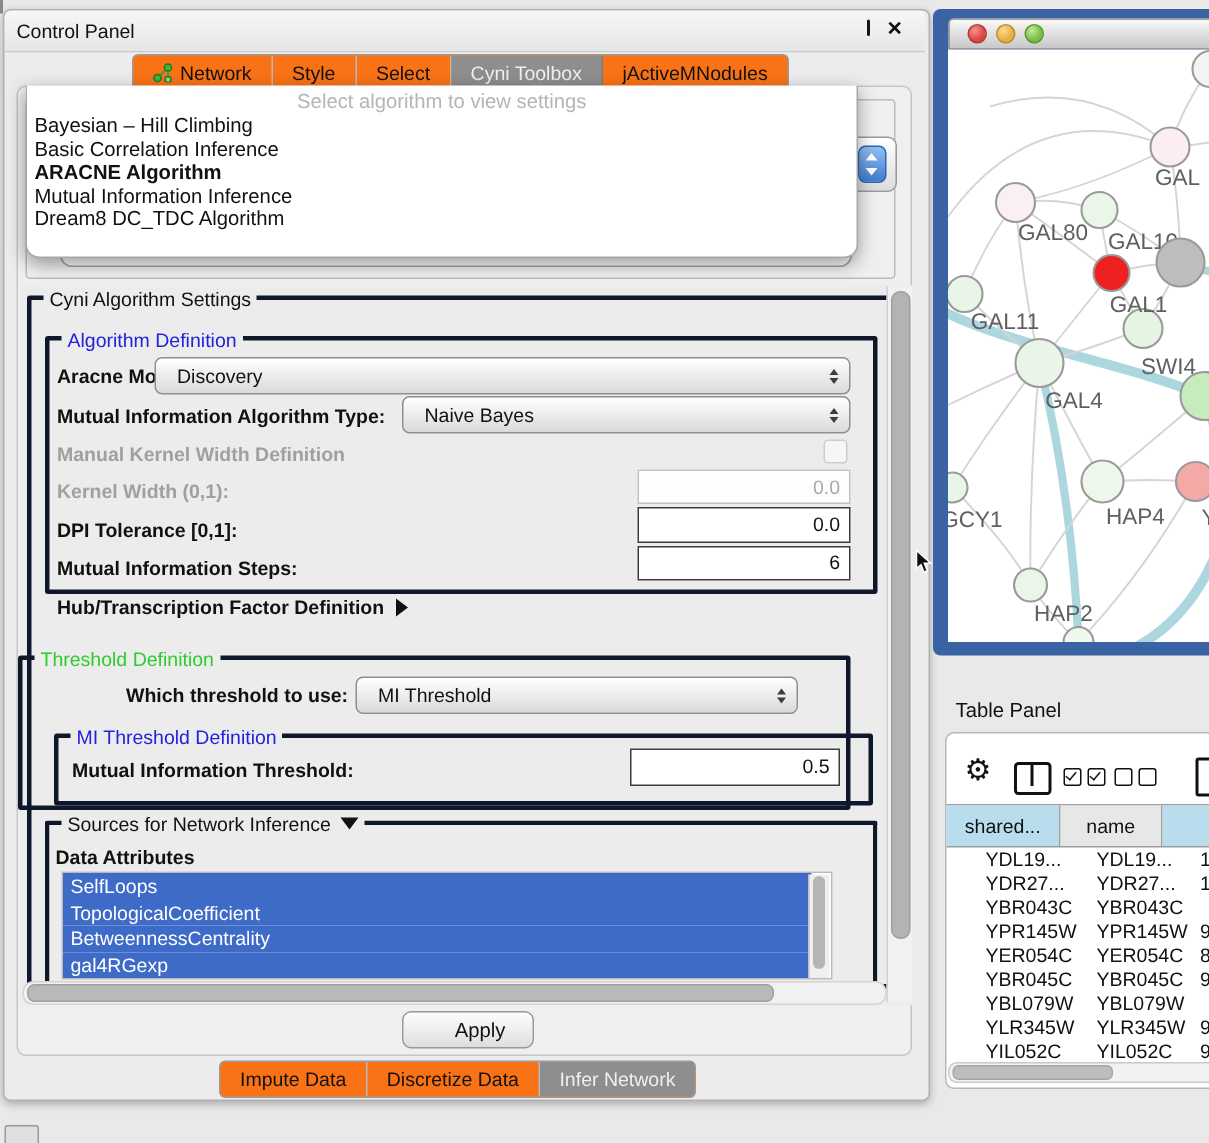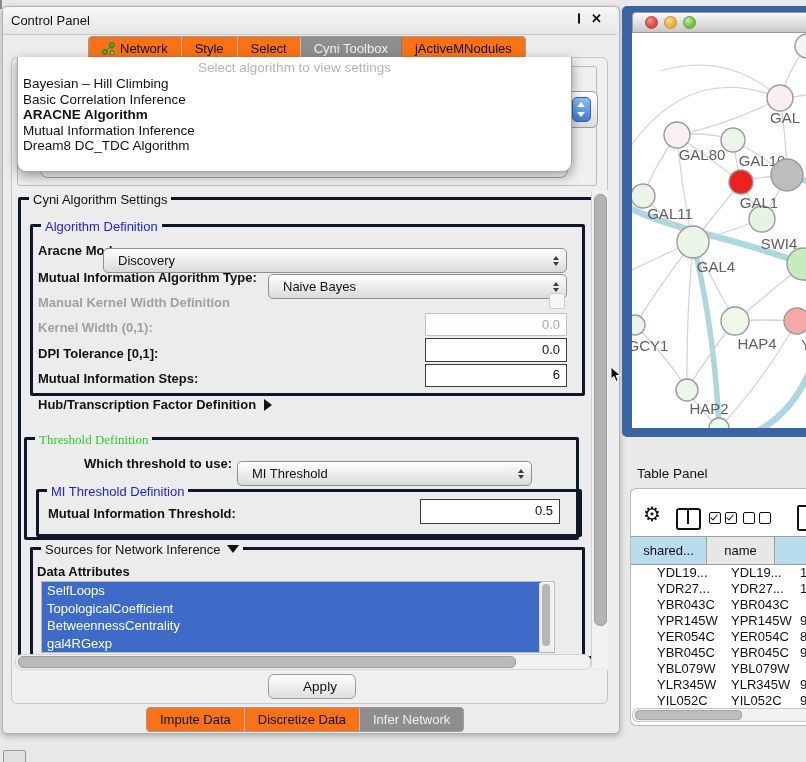--- a/index.html
+++ b/index.html
@@ -61,21 +61,21 @@
 
   .group{border:3px solid #0f172a;border-radius:2px;z-index:11;padding-left:16px;}
   .gtitle{position:absolute;top:-8px;left:8px;background:#ececec;padding:0 4px;font-size:13px;white-space:nowrap;}
   .gtitle.blue{color:#2222dd;}
   .gtitle.green{color:#2ecc2e;}
 
   .blabel{font-weight:bold;font-size:13px;white-space:nowrap;z-index:12;}
   .dlabel{font-weight:bold;font-size:13px;color:#a0a0a0;white-space:nowrap;z-index:12;}
 
   .combo{border:1px solid #8f8f8f;border-radius:5px;background:linear-gradient(#ffffff,#dadada);
-      height:25px;box-sizing:border-box;z-index:12;margin-top:10px;}
+      height:25px;box-sizing:border-box;z-index:12;}
   .combo .val{position:absolute;left:14px;top:4px;font-size:13px;}
   .spinner{position:absolute;right:7px;top:50%;transform:translateY(-50%);display:flex;flex-direction:column;gap:2px;}
   .spinner i{width:0;height:0;border-left:3.5px solid transparent;border-right:3.5px solid transparent;}
   .spinner .up{border-bottom:4.5px solid #3c3c3c;}
   .spinner .dn{border-top:4.5px solid #3c3c3c;}
 
   .field{background:#ffffff;border:1.5px solid #3c3c3c;text-align:right;padding-right:6px;
       box-sizing:border-box;font-size:13px;z-index:12;}
   .field.disabled{border:1px solid #c2c2c2;color:#a8a8a8;background:#fdfdfd;}
   .checkbox{width:14px;height:14px;border:1.5px solid #cccccc;border-radius:3px;background:#f6f6f6;z-index:12;}
@@ -235,21 +235,21 @@
 <div class="abs blabel" style="left:38px;top:346px;">DPI Tolerance [0,1]:</div>
 <div class="abs field" style="left:425px;top:338px;width:142px;height:24px;line-height:21px;">0.0</div>
 
 <div class="abs blabel" style="left:38px;top:371px;">Mutual Information Steps:</div>
 <div class="abs field" style="left:425px;top:364px;width:142px;height:23px;line-height:20px;">6</div>
 
 <div class="abs blabel" style="left:38px;top:397px;z-index:12;">
   <span>Hub/Transcription Factor Definition</span><span class="tri-right"></span>
 </div>
 
-<div class="abs group" style="left:24px;top:437px;width:533px;height:97px;font-family:Liberation Serif, serif;">
+<div class="abs group" style="left:12px;top:437px;width:533px;height:97px;">
   <div class="gtitle green">Threshold Definition</div>
 </div>
 
 <div class="abs blabel" style="left:84px;top:456px;">Which threshold to use:</div>
 <div class="abs combo" style="left:237px;top:451px;width:295px;">
   <span class="val">MI Threshold</span>
   <span class="spinner">
       <i class="up"></i>
       <i class="dn"></i>
     </span>

